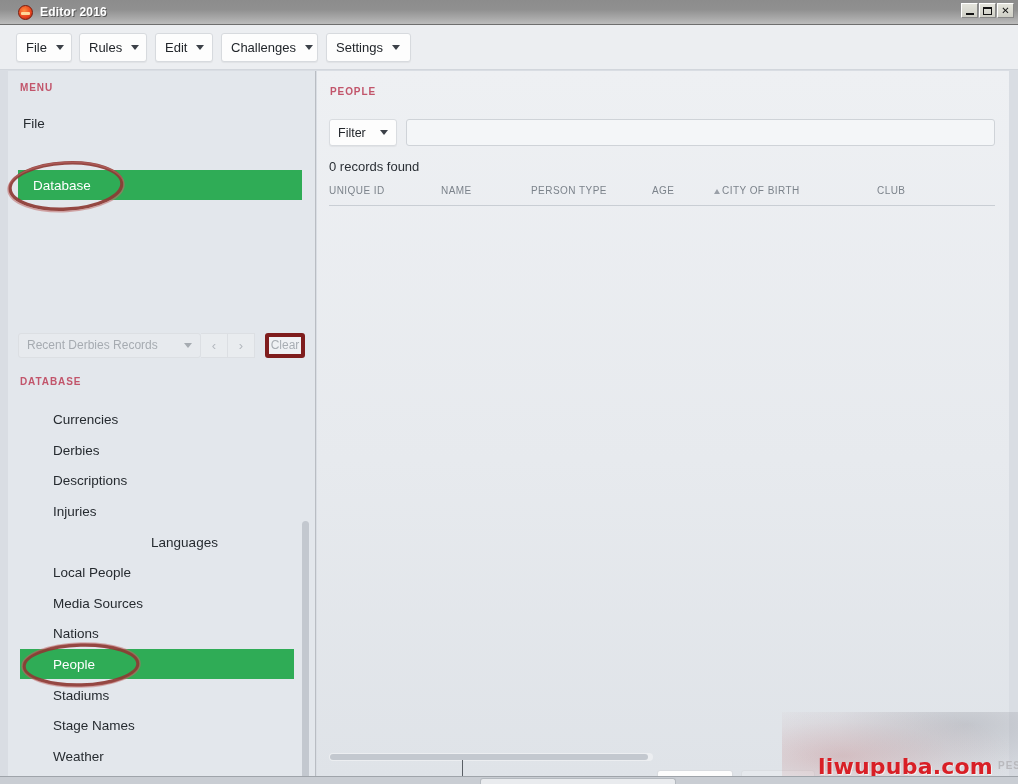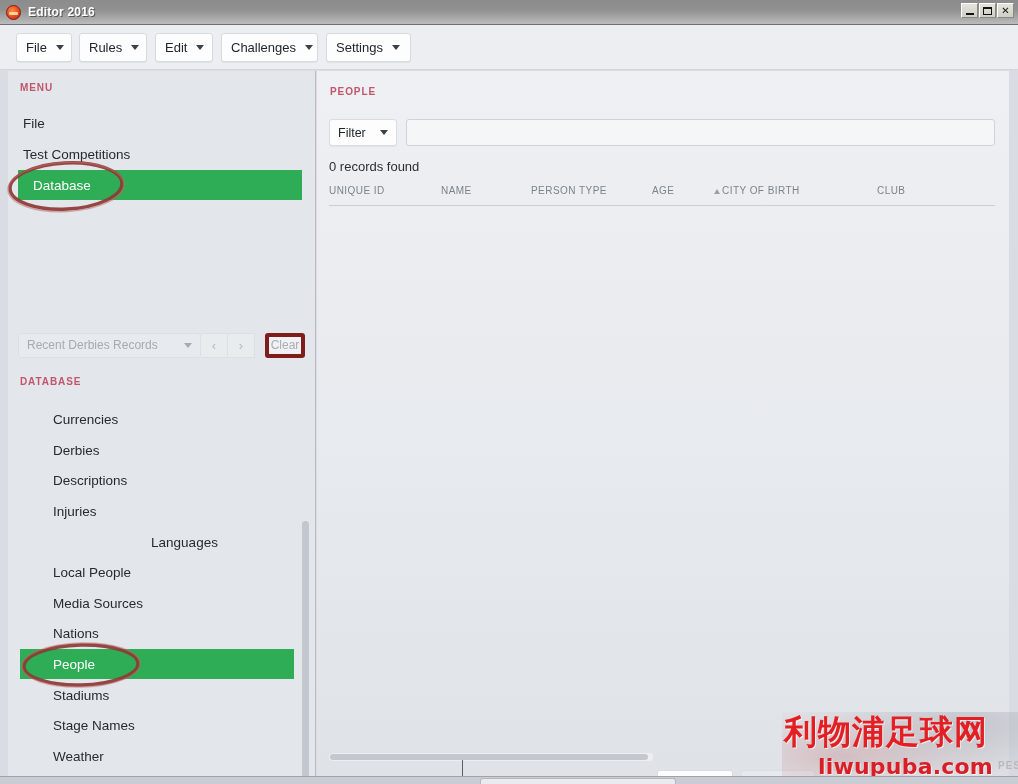--- a/index.html
+++ b/index.html
@@ -22,20 +22,21 @@
 
   
   .titlebar {
     position: absolute;
     left: 0; top: 0;
     width: 1018px; height: 25px;
     background: linear-gradient(to bottom, #8c8c8c 0%, #909090 40%, #a8a8a8 75%, #bdbdbd 100%);
     display: flex;
     align-items: center;
     border-bottom: 1px solid #6e6e6e;
+    padding-left: 12px;
   }
   .title-icon {
     width: 15px; height: 15px;
     margin-left: 6px;
     border-radius: 50%;
     background: radial-gradient(circle at 40% 35%, #ff8a3d 0%, #e8421e 60%, #9c2410 100%);
     border: 1px solid #7a1c0c;
     position: relative;
     flex: none;
   }
@@ -459,23 +460,20 @@
   </div>
 
   <div class="sidebar">
 
     <div class="section-label" style="position:absolute;left:0;top:11px;">MENU</div>
 
     <div class="nav-item nav-top" style="position:absolute;left:0;top:37px;width:308px;">
       <span>File</span>
     </div>
 
-    <div class="nav-item nav-top" style="position:absolute;left:0;top:68px;width:308px;">
-      <span>Test Competitions</span>
-    </div>
 
     <div class="nav-item nav-top highlight" style="position:absolute;left:10px;top:99px;width:284px;">
       <span>Database</span>
     </div>
 
     <div class="recent-bar">
       <div class="recent-select">
         <span>Recent Derbies Records</span>
         <span class="caret"></span>
       </div>
@@ -582,21 +580,20 @@
     <ellipse cx="62" cy="29" rx="58" ry="24.5" fill="none" stroke="#c06a68" stroke-width="1.6" opacity="0.55" transform="rotate(-3 62 29)"></ellipse>
   </svg>
 
   <svg class="annot" style="left:18px;top:640px;" width="126" height="50">
     <ellipse cx="63" cy="25" rx="57" ry="20" fill="none" stroke="#8d3a33" stroke-width="3.4" opacity="0.92" transform="rotate(-1.5 63 25)"></ellipse>
     <ellipse cx="63" cy="25" rx="59" ry="22" fill="none" stroke="#c06a68" stroke-width="1.6" opacity="0.5" transform="rotate(-1.5 63 25)"></ellipse>
   </svg>
 
   <div class="watermark">
     <div class="wm-ghost"></div>
-    <div class="wm-cn">利物浦足球网</div>
     <div class="wm-url">liwupuba.com</div>
     <div class="wm-pes">PES</div>
   </div>
 
   <div class="caret-mark"></div>
   <div class="bottom-strip"></div>
   <div class="bottom-nub"></div>
 </div>
 
 </body></html>

